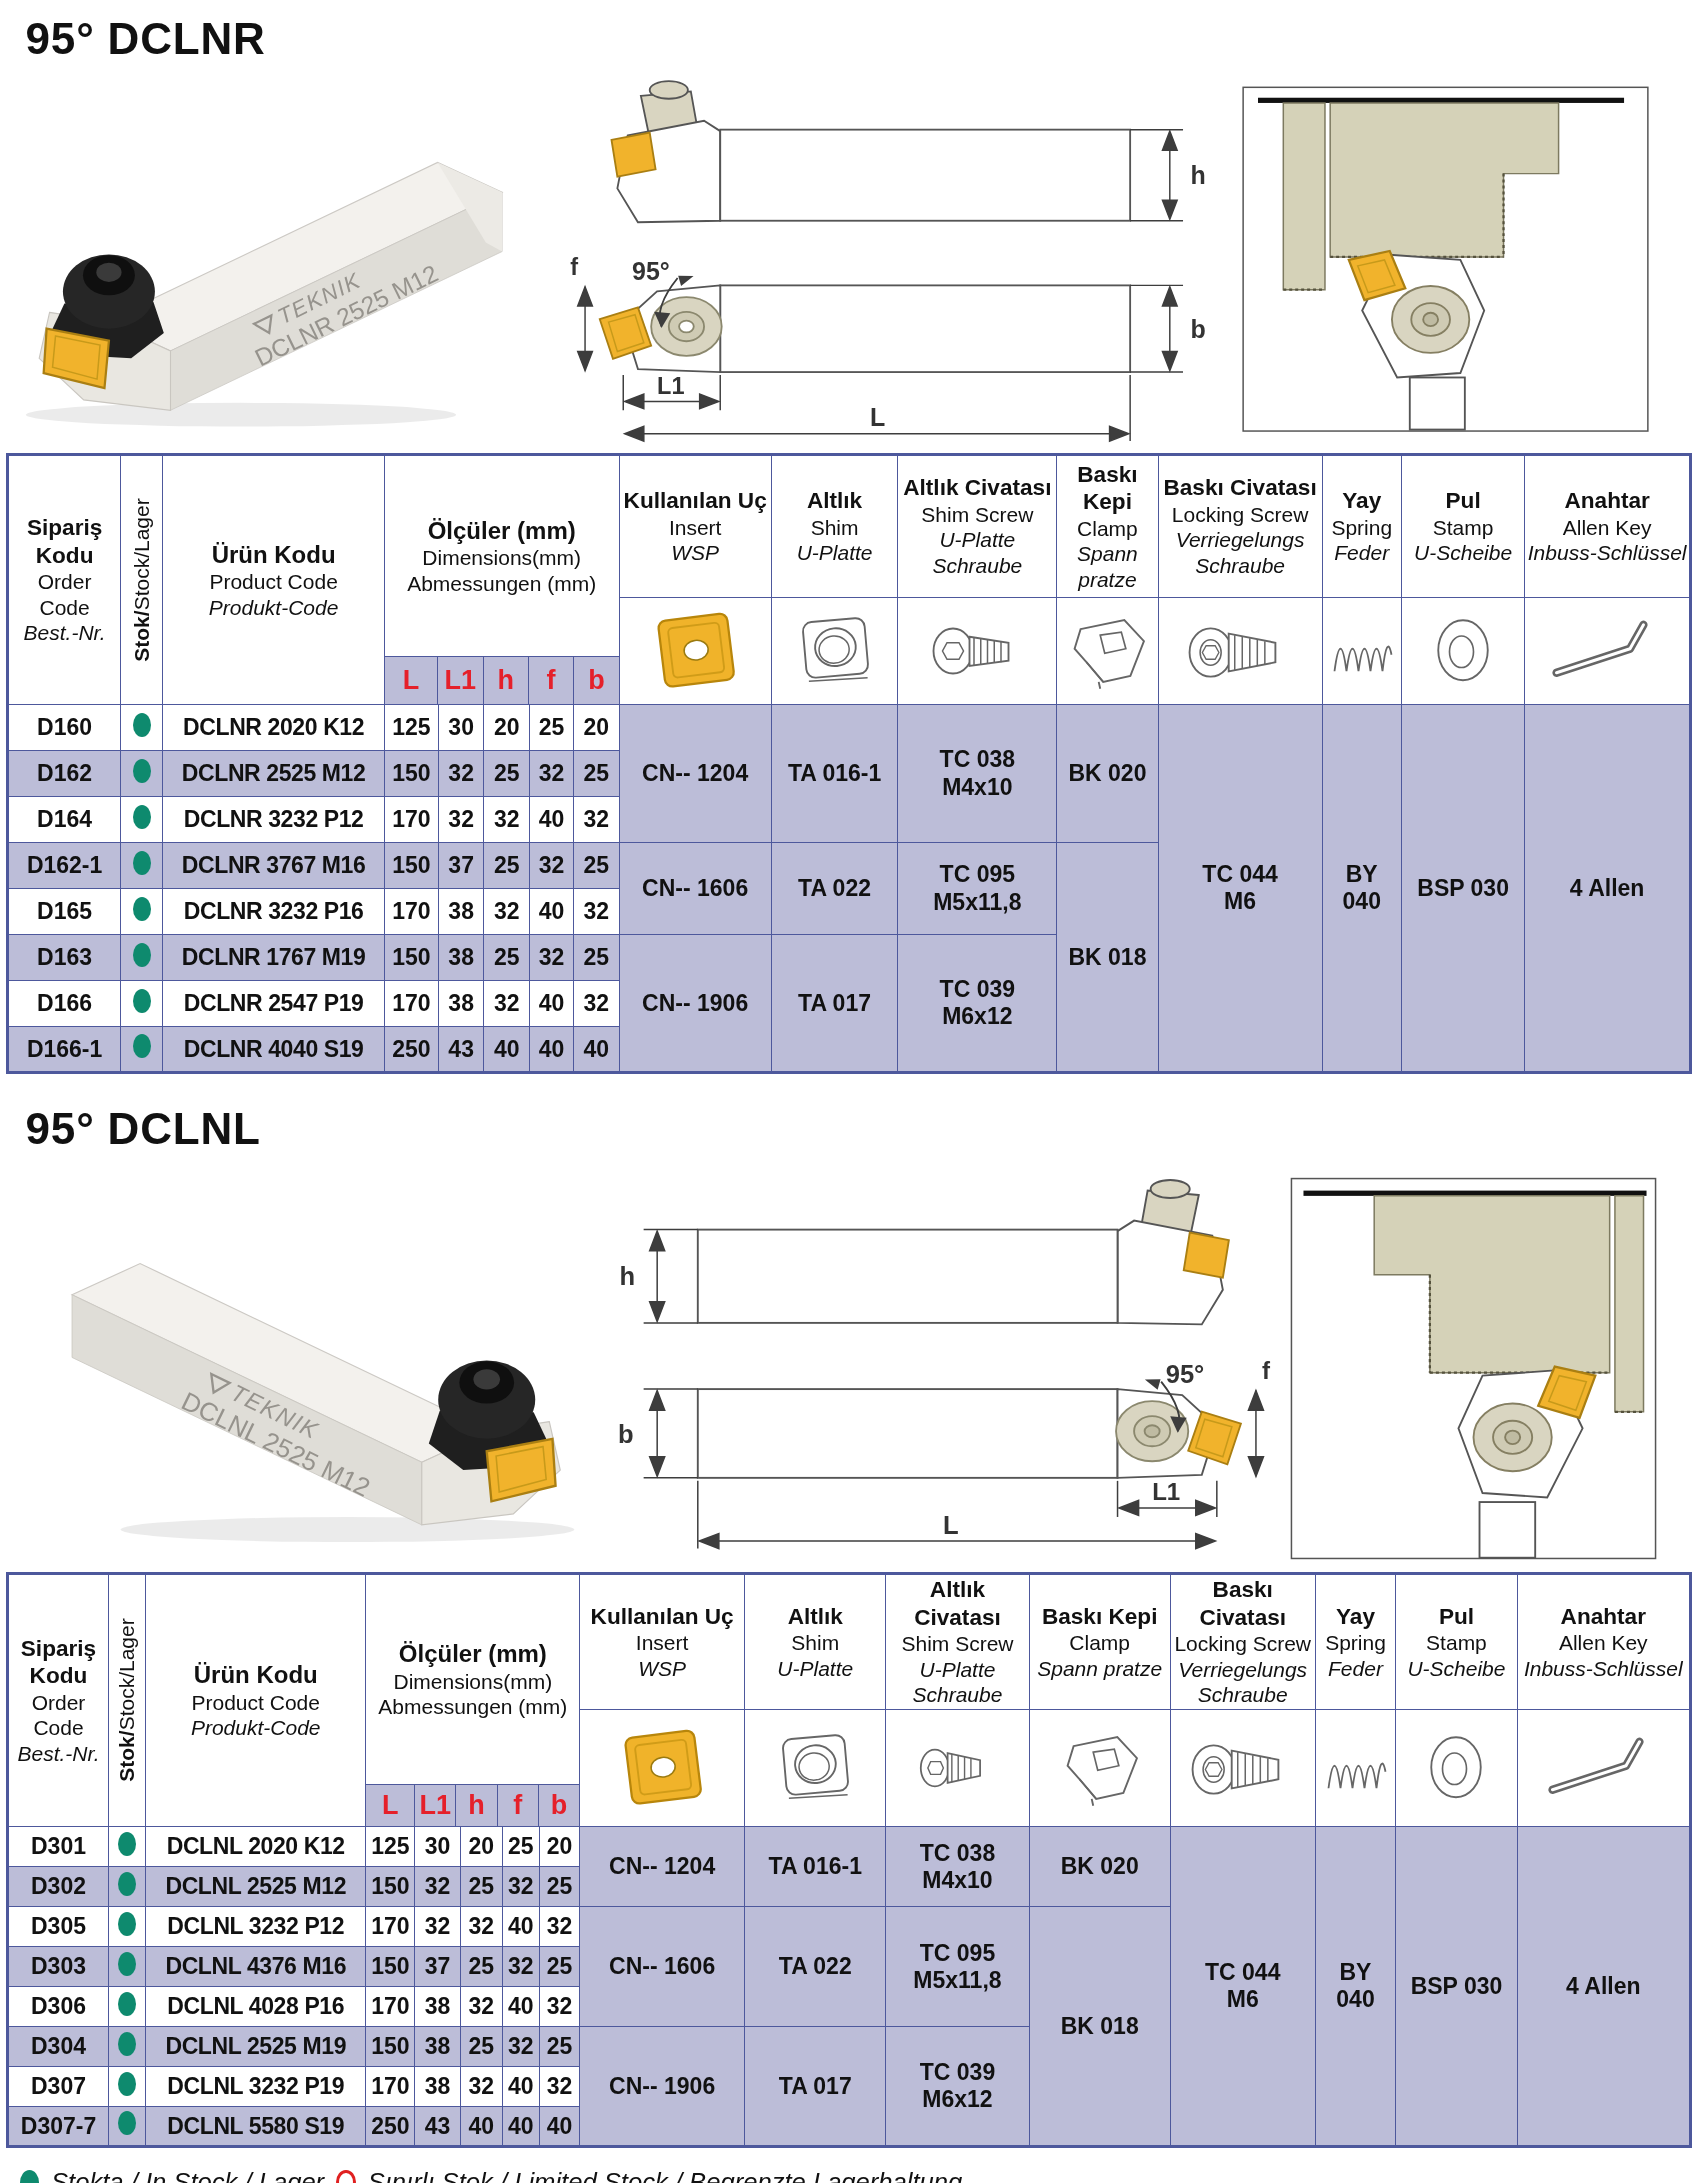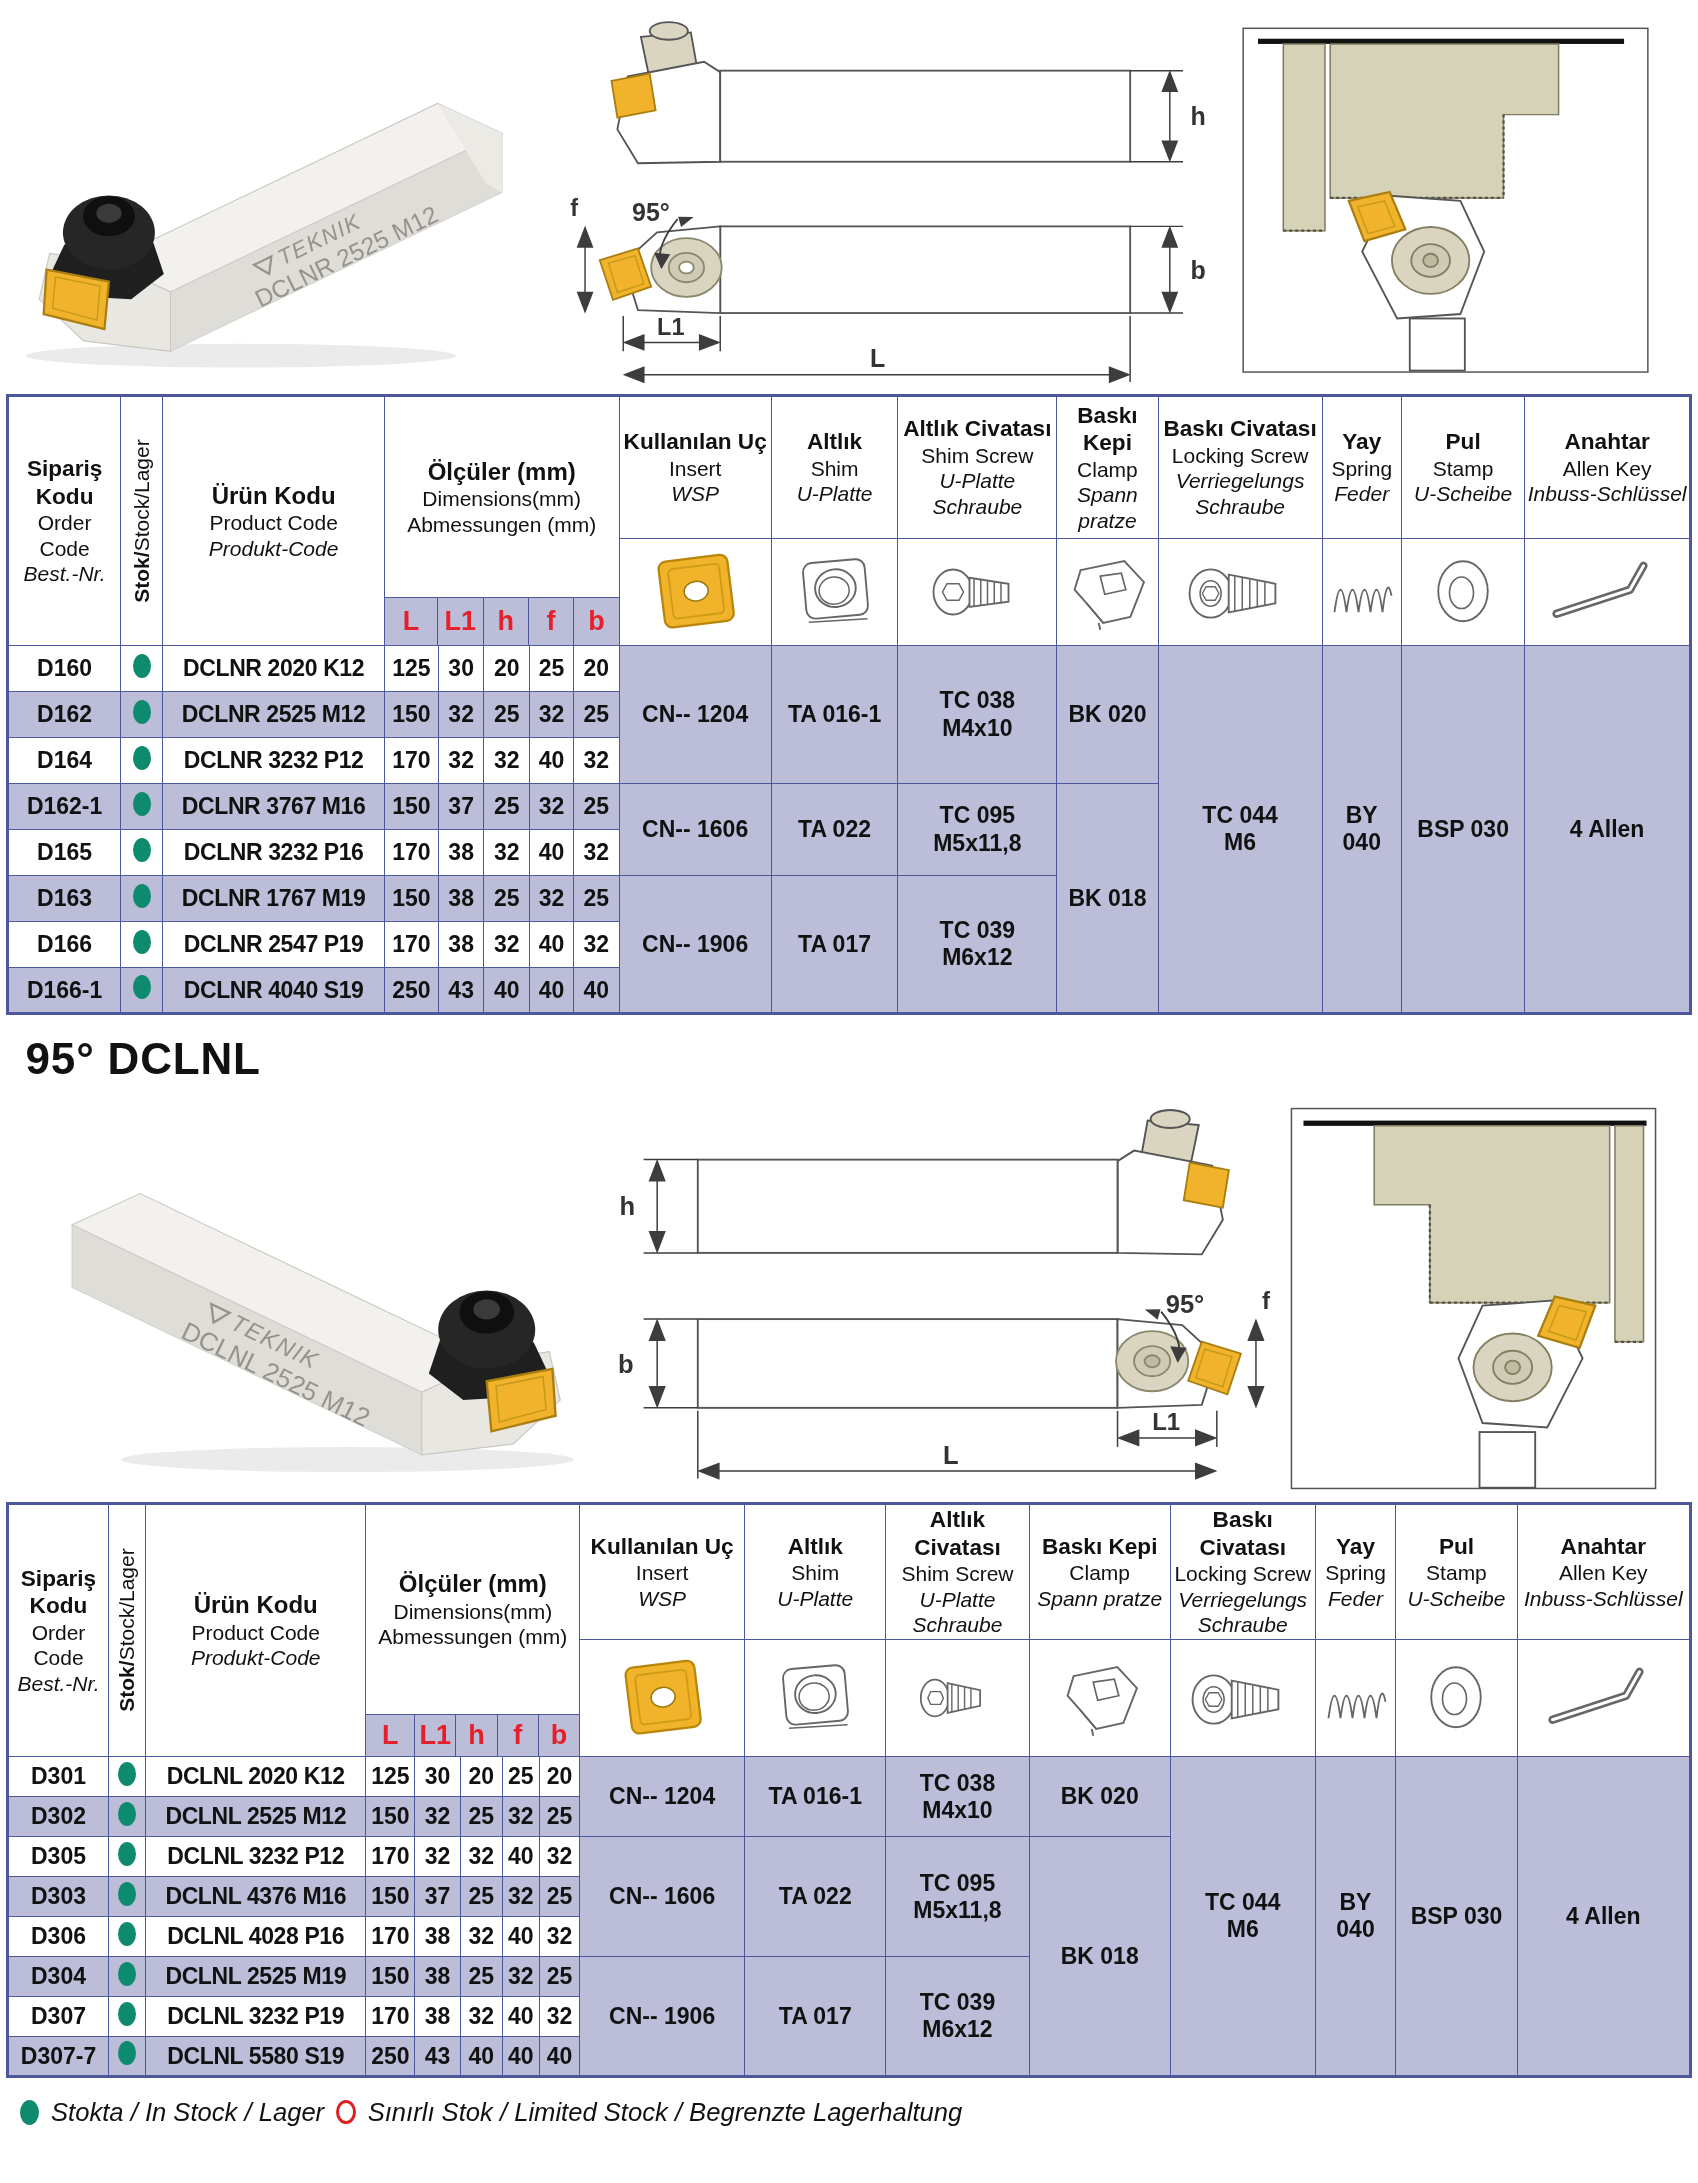--- a/index.html
+++ b/index.html
@@ -65,20 +65,21 @@
   .legend{display:flex;align-items:center;gap:12px;margin:19.5px 0 0 19.5px;font-size:25.6px;font-style:italic;}
   .legend .dot{width:19.5px;height:25.6px;}
   .ring{display:inline-block;width:19.5px;height:24px;border-radius:50%;border:3px solid #e02020;background:#fff;}
   text{font-family:"Liberation Sans",sans-serif;}
 </style>
 </head>
 <body>
 
 <div class="page">
 
+  <h1 class="sec-title">95° DCLNR</h1>
 
   <div class="visuals">
 
     <svg width="549" height="376" viewBox="0 0 740 500">
       <ellipse cx="310" cy="468" rx="290" ry="16" fill="#000000" opacity="0.08"></ellipse>
       <polygon points="128,342 575,128 662,168 215,382" fill="#f3f1ed" stroke="#ccc9c4" stroke-width="1.5"></polygon>
       <polygon points="215,382 662,168 662,248 215,462" fill="#dfddd7" stroke="#c9c6c0" stroke-width="1"></polygon>
       <polygon points="575,128 662,168 662,248 640,236" fill="#eceae5"></polygon>
       <polygon points="52,330 128,342 215,382 215,462 98,448 38,392" fill="#e9e7e1" stroke="#c9c6c0" stroke-width="1.5"></polygon>
       <g>
@@ -500,21 +501,21 @@
       <td class="prod">DCLNR 4040 S19</td>
       <td>250</td>
       <td>43</td>
       <td>40</td>
       <td>40</td>
       <td>40</td>
     </tr>
   </tbody>
     </table>
 
-  <h1 class="sec-title" style="margin-top:19px">95° DCLNL</h1>
+  <h1 class="sec-title" style="margin-top:30px">95° DCLNL</h1>
 
   <div class="visuals">
 
     <svg width="579" height="406" viewBox="0 0 740 500">
       <ellipse cx="430" cy="468" rx="290" ry="16" fill="#000000" opacity="0.08"></ellipse>
       <polygon points="612,342 165,128 78,168 525,382" fill="#f3f1ed" stroke="#ccc9c4" stroke-width="1.5"></polygon>
       <polygon points="525,382 78,168 78,248 525,462" fill="#dfddd7" stroke="#c9c6c0" stroke-width="1"></polygon>
       <polygon points="688,330 612,342 525,382 525,462 642,448 702,392" fill="#e9e7e1" stroke="#c9c6c0" stroke-width="1.5"></polygon>
       <g>
         <polygon points="668,318 548,316 534,358 578,392 644,388 684,352" fill="#1f1f1f"></polygon>

